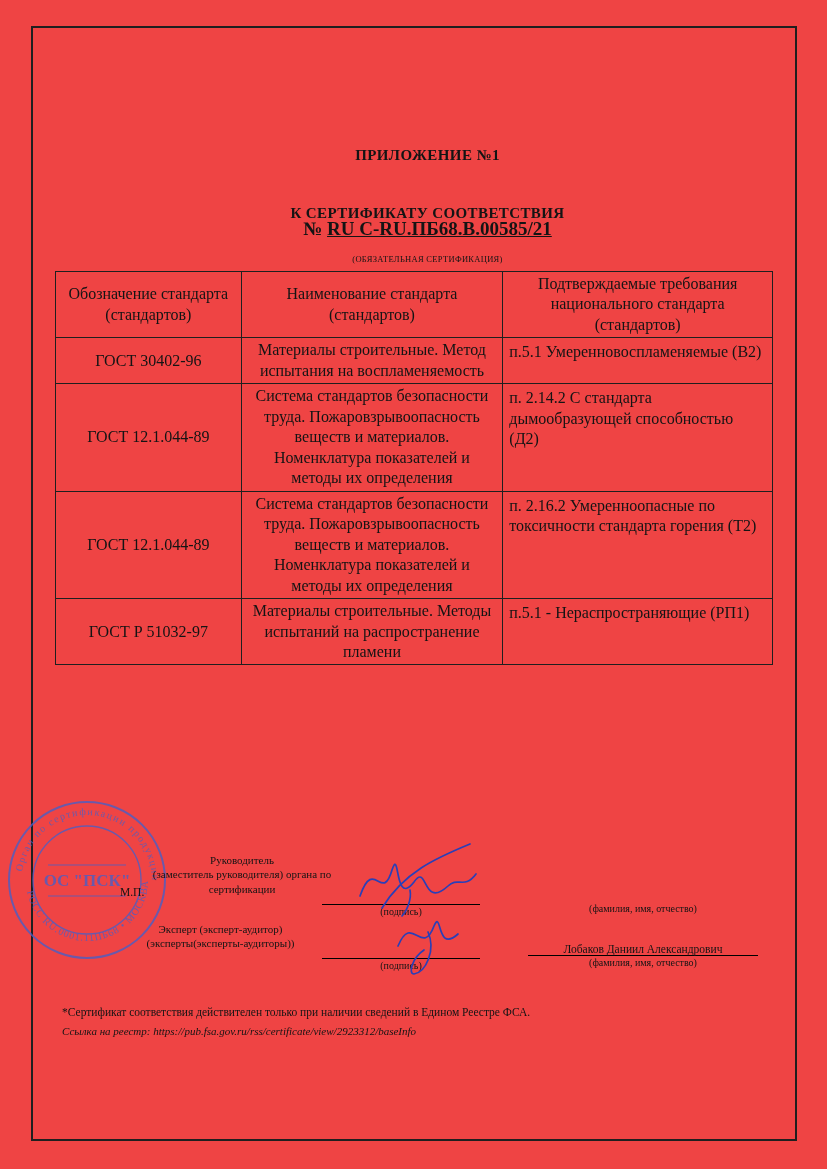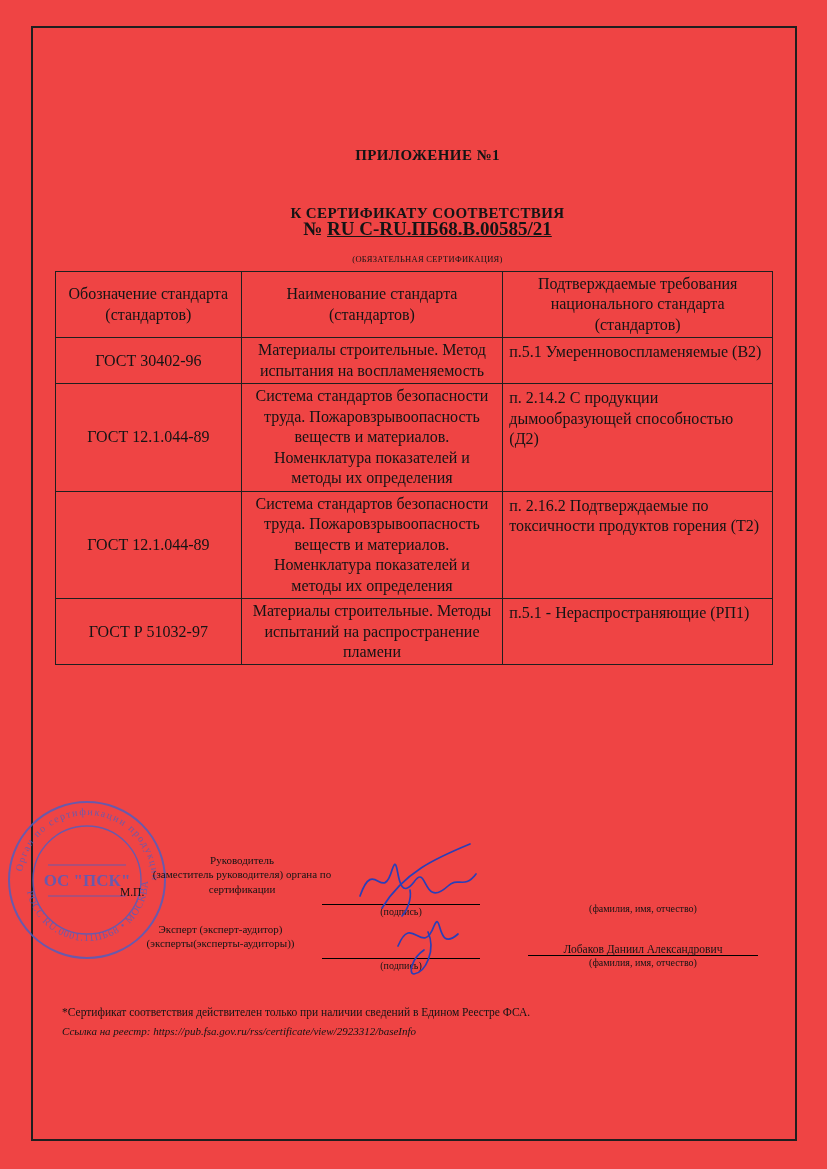--- a/index.html
+++ b/index.html
@@ -99,26 +99,26 @@
       <th>Подтверждаемые требования национального стандарта (стандартов)</th>
     </tr>
     <tr class="h-sm">
       <td>ГОСТ 30402-96</td>
       <td>Материалы строительные. Метод испытания на воспламеняемость</td>
       <td class="req">п.5.1 Умеренновоспламеняемые (В2)</td>
     </tr>
     <tr class="h-lg">
       <td>ГОСТ 12.1.044-89</td>
       <td>Система стандартов безопасности труда. Пожаровзрывоопасность веществ и материалов. Номенклатура показателей и методы их определения</td>
-      <td class="req">п. 2.14.2 С продукции дымообразующей способностью (Д2)</td>
+      <td class="req">п. 2.14.2 С стандарта дымообразующей способностью (Д2)</td>
     </tr>
     <tr class="h-lg">
       <td>ГОСТ 12.1.044-89</td>
       <td>Система стандартов безопасности труда. Пожаровзрывоопасность веществ и материалов. Номенклатура показателей и методы их определения</td>
-      <td class="req">п. 2.16.2 Подтверждаемые по токсичности продуктов горения (Т2)</td>
+      <td class="req">п. 2.16.2 Умеренноопасные по токсичности стандарта горения (Т2)</td>
     </tr>
     <tr class="h-sm">
       <td>ГОСТ Р 51032-97</td>
       <td>Материалы строительные. Методы испытаний на распространение пламени</td>
       <td class="req">п.5.1 - Нераспространяющие (РП1)</td>
     </tr>
   </tbody>
     </table>
 
   <svg class="stamp" width="166" height="166" viewBox="0 0 166 166">

